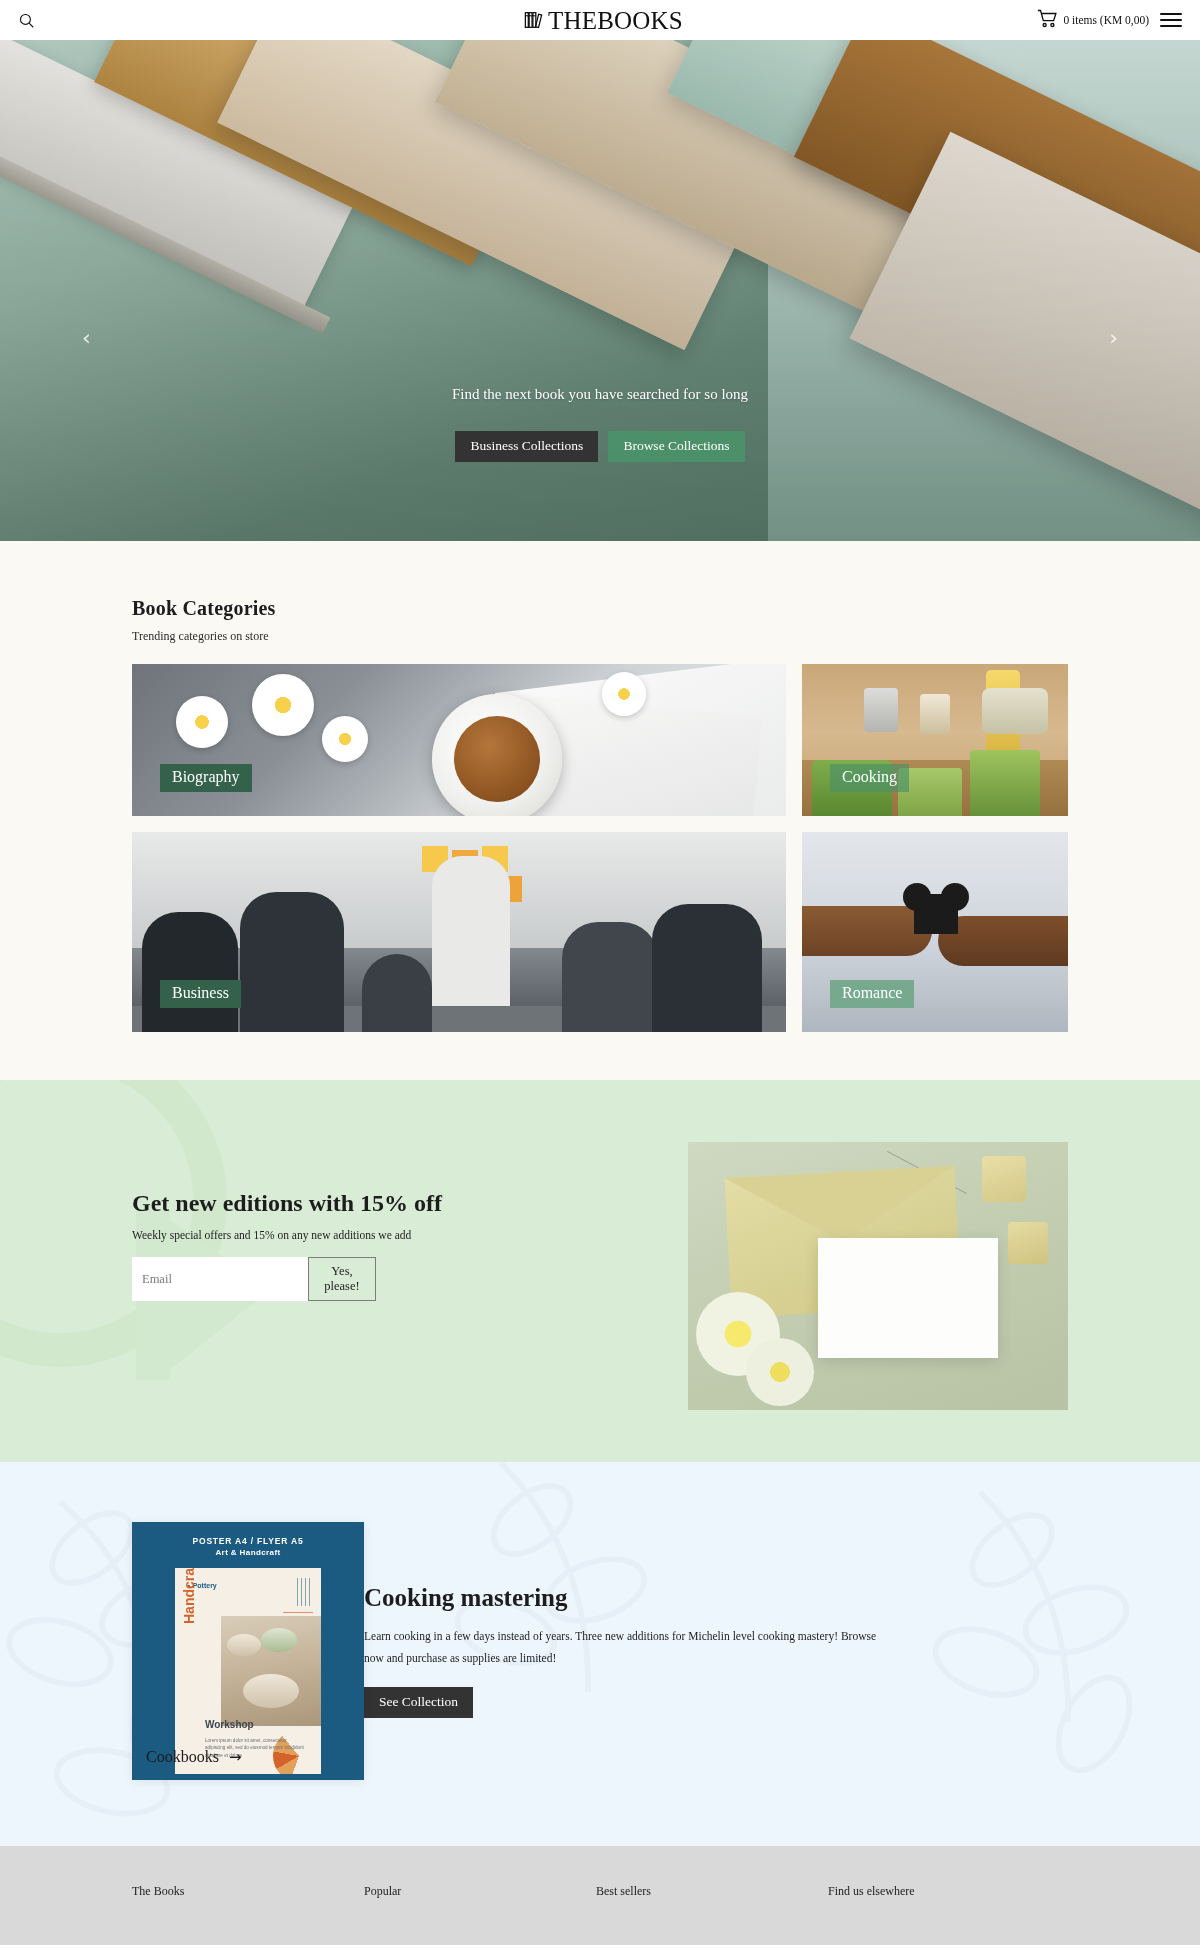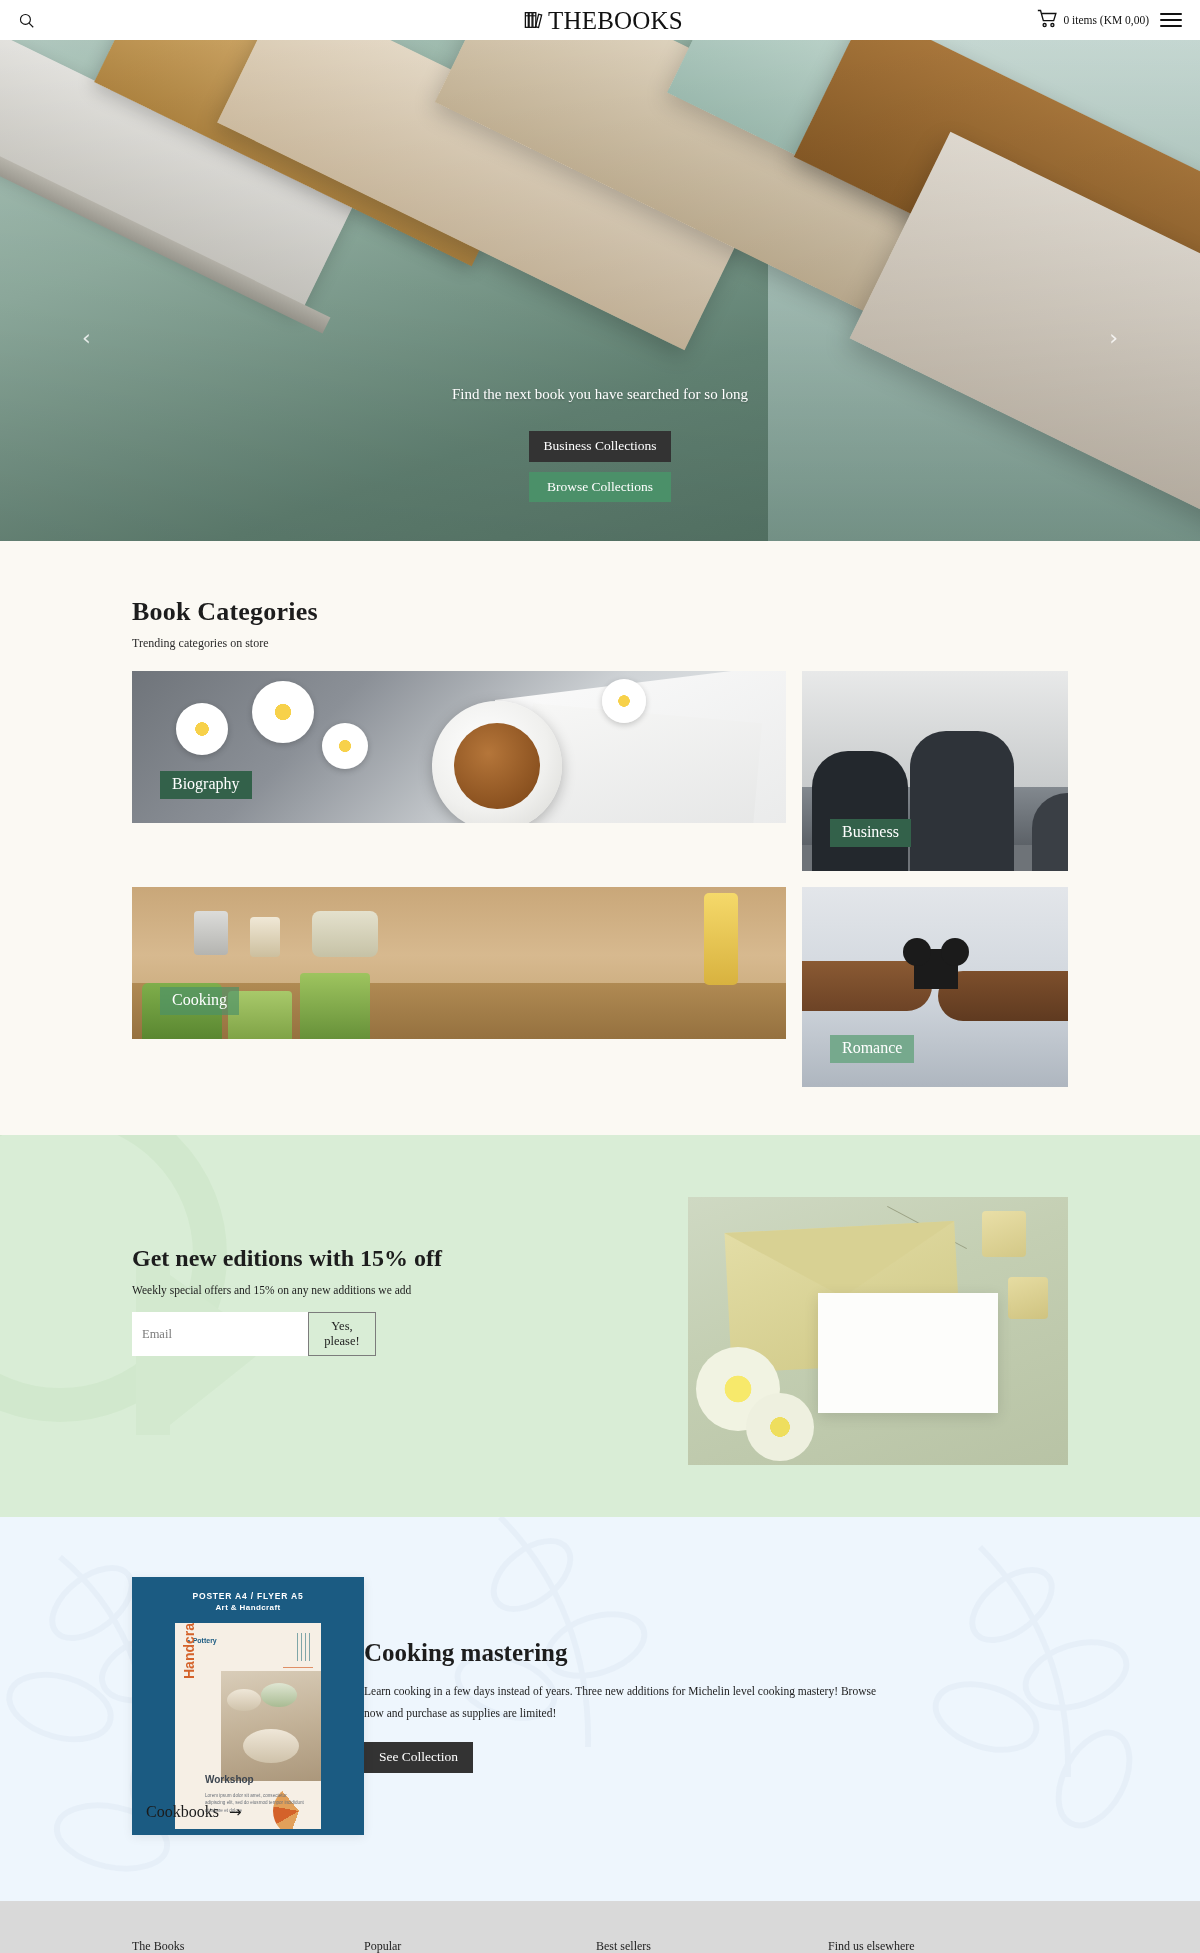--- a/index.html
+++ b/index.html
@@ -81,40 +81,40 @@
   .hero-title {
     background: #4b9069;
     color: #fff;
     font-size: 35px;
     font-weight: bold;
     padding: 9px 26px 12px;
     line-height: 1.05;
     letter-spacing: .2px;
   }
   .hero-sub { color: #fff; font-size: 15px; margin-top: 16px; text-shadow: 0 1px 2px rgba(0,0,0,.25); }
-  .hero-btns { display: flex; gap: 10px; margin-top: 28px; flex-direction: column; }
+  .hero-btns { display: flex; gap: 10px; margin-top: 28px; }
   .btn {
     font-family: "Liberation Serif", serif;
     font-size: 13.5px; color: #fff; padding: 8px 15px 9px;
     border: none; cursor: pointer; line-height: 1;
   }
   .btn-dark { background: #333333; }
   .btn-green { background: #4b9069; }
   .hero-arrow {
     position: absolute; top: 285px; color: rgba(255,255,255,.8);
     font-size: 22px; cursor: pointer; font-family: "DejaVu Sans", sans-serif;
     user-select: none;
   }
   .hero-arrow.left { left: 82px; }
   .hero-arrow.right { right: 82px; }
 
   
   .categories { background: #fbf9f3; padding: 56px 0 48px; }
   .wrap { width: 936px; margin: 0 auto; }
-  .sec-title { font-size: 26px; font-weight: bold; letter-spacing: .2px; }
+  .sec-title { font-size: 20px; font-weight: bold; letter-spacing: .2px; }
   .sec-sub { font-size: 12px; margin-top: 9px; color: #2b2b2b; }
   .cat-grid {
     display: grid;
     grid-template-columns: 654px 266px;
     gap: 16px 16px;
     margin-top: 20px;
   }
   .cat-card { position: relative; overflow: hidden; height: 152px; }
   .cat-card.tall { height: 200px; }
   .cat-label {
@@ -342,20 +342,34 @@
         <div class="ph ph-biography">
           <div class="paper1"></div>
             <div class="paper2"></div>
           <div class="cup"></div>
           <div class="flower f1"></div>
             <div class="flower f2"></div>
           <div class="flower f3"></div>
             <div class="flower f4"></div>
         </div>
         <div class="cat-label dark-green">Biography</div>
+      </div>
+
+      <div class="cat-card">
+        <div class="ph ph-cooking">
+          <div class="board"></div>
+          <div class="jar j1"></div>
+            <div class="jar j2"></div>
+          <div class="bottle"></div>
+          <div class="veg v4"></div>
+          <div class="veg v1"></div>
+            <div class="veg v2"></div>
+            <div class="veg v3"></div>
+        </div>
+        <div class="cat-label translucent">Cooking</div>
       </div>
 
       <div class="cat-card tall">
         <div class="ph ph-business">
           <div class="wall"></div>
           <div class="notes">
             <div class="note" style="left:0;top:0;background:#f6c84c"></div>
             <div class="note" style="left:30px;top:4px;background:#f0a93c"></div>
             <div class="note" style="left:60px;top:0;background:#f6c84c"></div>
             <div class="note" style="left:12px;top:30px;background:#f0a93c"></div>
@@ -368,34 +382,20 @@
           <div class="person p1"></div>
             <div class="person p2"></div>
           <div class="person p3"></div>
             <div class="person p4"></div>
           <div class="person p5"></div>
             <div class="person p6"></div>
         </div>
         <div class="cat-label dark-green">Business</div>
       </div>
 
-      <div class="cat-card">
-        <div class="ph ph-cooking">
-          <div class="board"></div>
-          <div class="jar j1"></div>
-            <div class="jar j2"></div>
-          <div class="bottle"></div>
-          <div class="veg v4"></div>
-          <div class="veg v1"></div>
-            <div class="veg v2"></div>
-            <div class="veg v3"></div>
-        </div>
-        <div class="cat-label translucent">Cooking</div>
-      </div>
-
       <div class="cat-card tall">
         <div class="ph ph-romance">
           <div class="hand-l"></div>
             <div class="hand-r"></div>
           <div class="heart"></div>
         </div>
         <div class="cat-label solid-soft">Romance</div>
       </div>
 
     </div>

